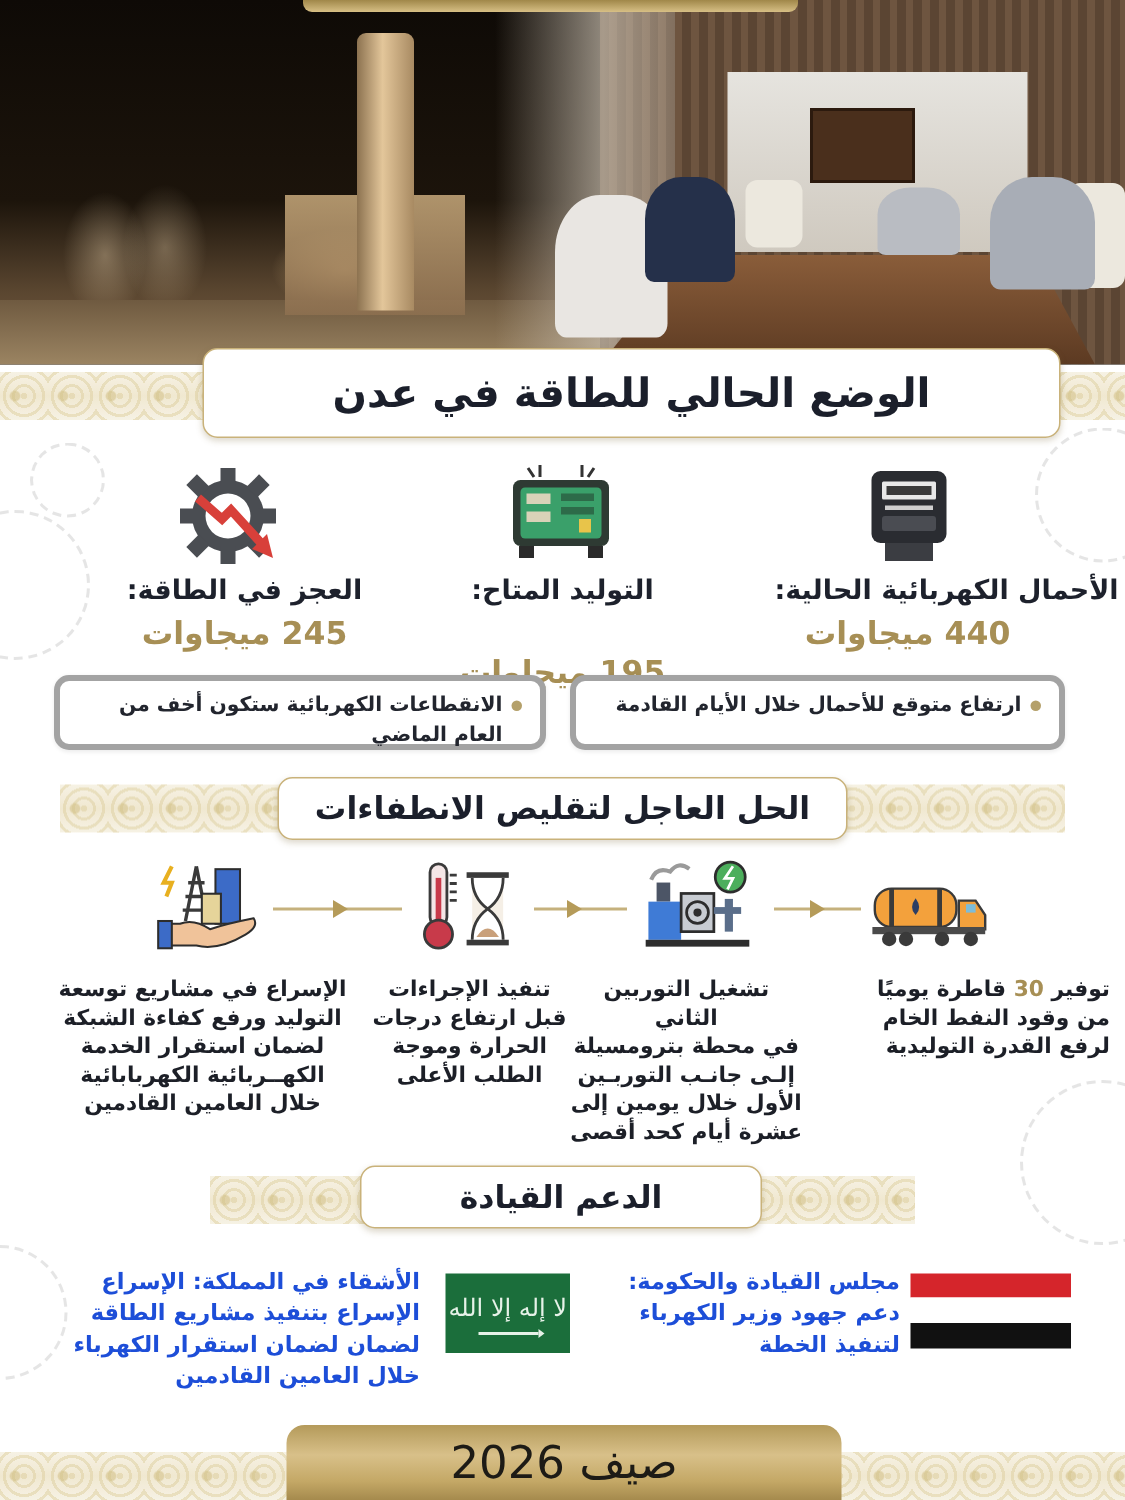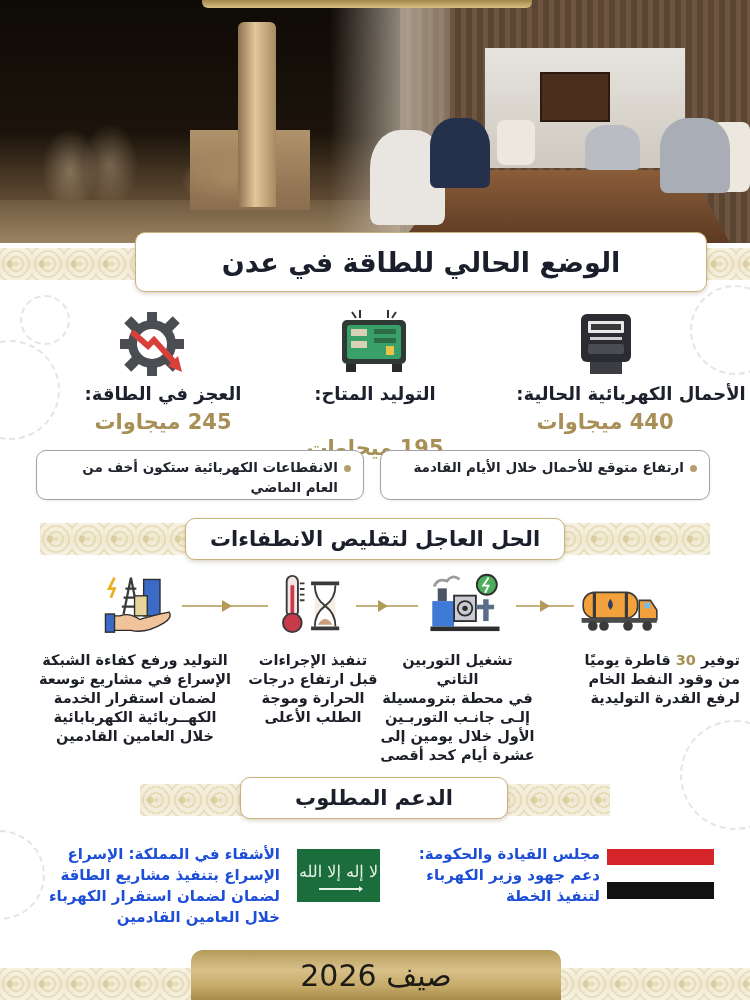--- a/index.html
+++ b/index.html
@@ -99,21 +99,21 @@
   .stat-label {
     position: absolute; width: 230px; text-align: center;
     font-size: 18px; font-weight: bold; color: #1d212c;
   }
   .stat-value {
     position: absolute; width: 230px; text-align: center;
     font-size: 21px; font-weight: bold; color: #a78f55;
   }
 
   .note {
-    position: absolute; border: 1px solid #a3a3a3; border-radius: 10px;
+    position: absolute; border: 4px solid #a3a3a3; border-radius: 10px;
     background: #fff; box-shadow: 0 1px 3px rgba(0,0,0,0.08);
     font-size: 13.5px; font-weight: bold; line-height: 20px; color: #22252e;
     padding: 6px 12px 6px 10px;
     text-align: right;
   }
   .note .dot {
     display: inline-block; width: 7px; height: 7px; border-radius: 50%;
     background: #b4a06a; margin-left: 6px; vertical-align: middle;
   }
   .hl { color: #a78f55; }
@@ -325,29 +325,29 @@
   <div>الأول خلال يومين إلى</div>
   <div>عشرة أيام كحد أقصى</div>
 </div>
 <div class="step-text rtl" style="left:248px;top:651px;width:130px;">
   <div>تنفيذ الإجراءات</div>
   <div>قبل ارتفاع درجات</div>
   <div>الحرارة وموجة</div>
   <div>الطلب الأعلى</div>
 </div>
 <div class="step-text rtl" style="left:30px;top:651px;width:210px;">
+  <div>الإسراع في مشاريع توسعة</div>
   <div>التوليد ورفع كفاءة الشبكة</div>
-  <div>الإسراع في مشاريع توسعة</div>
   <div>لضمان استقرار الخدمة</div>
   <div>الكهــربائية الكهربابائية</div>
   <div>خلال العامين القادمين</div>
 </div>
 
 <div class="ornament" style="left:140px;top:784px;width:470px;"></div>
-<div class="title-box rtl" style="left:240px;top:777px;width:268px;height:42px;font-size:21px;">الدعم المطلوب</div>
+<div class="title-box rtl" style="left:240px;top:777px;width:268px;height:42px;font-size:21px;">الدعم القيادة</div>
 
 <div class="flag-ye">
   <div class="r"></div>
   <div class="w"></div>
   <div class="b"></div>
 </div>
 <div class="support-text rtl" style="left:400px;top:844px;width:200px;">
   <div>مجلس القيادة والحكومة:</div>
   <div>دعم جهود وزير الكهرباء</div>
   <div>لتنفيذ الخطة</div>

